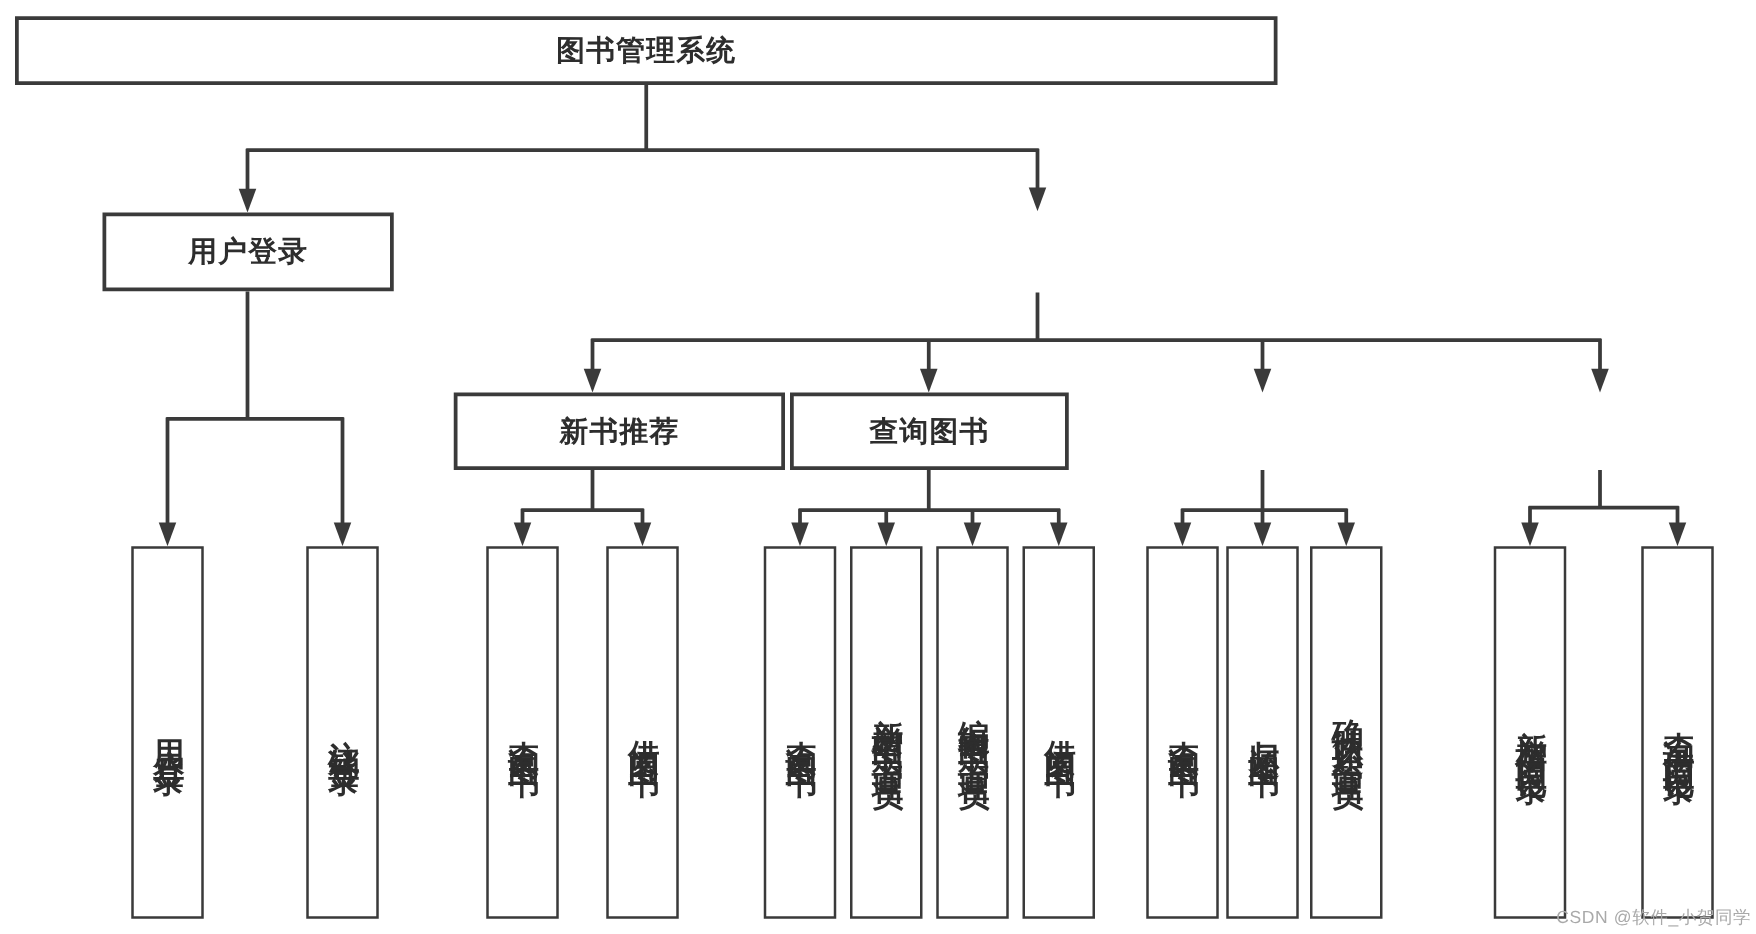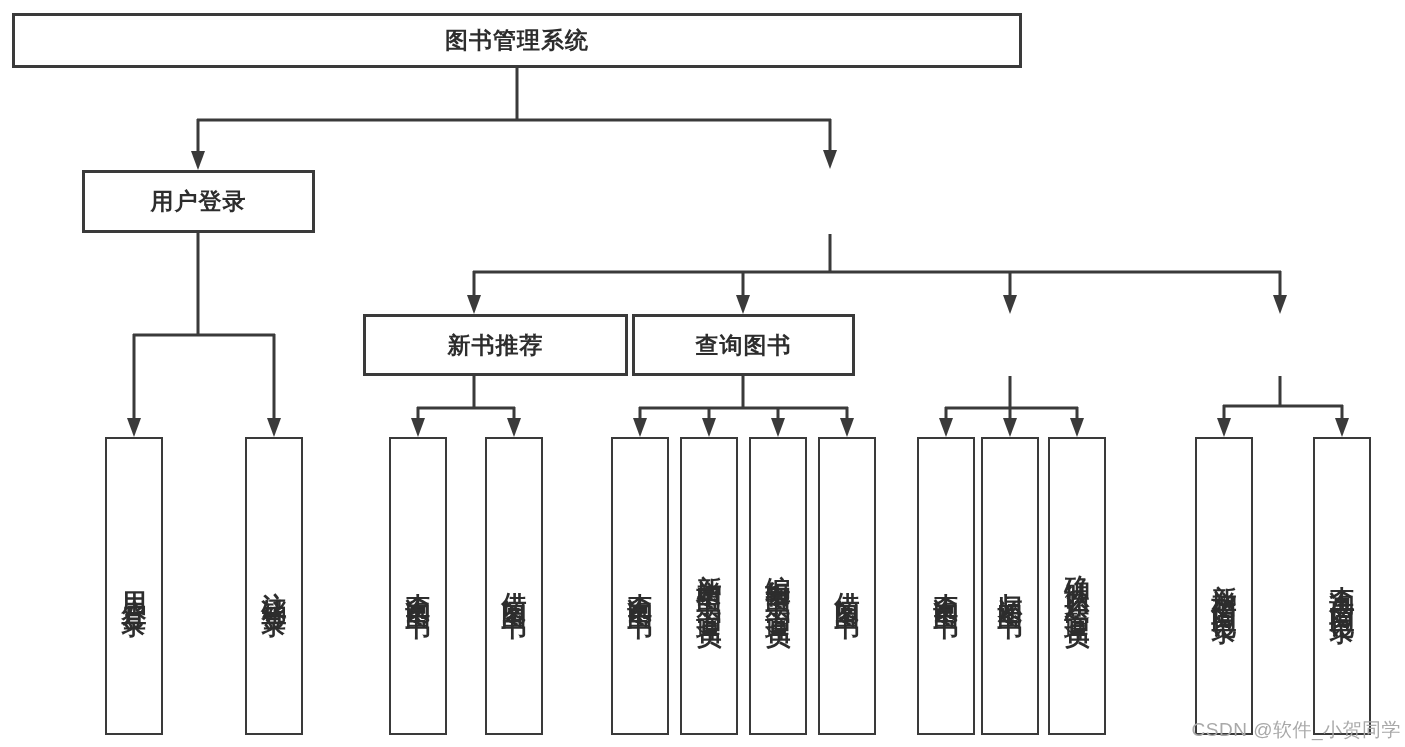--- a/index.html
+++ b/index.html
@@ -38,21 +38,21 @@
     writing-mode:vertical-rl;
     text-orientation:mixed;
     font-size:25px;
     letter-spacing:7px;
     line-height:1;
     white-space:normal;
   }
   .watermark{
     position:absolute;
     right:4px;bottom:4px;
-    font-size:19px;
+    font-size:14px;
     letter-spacing:0.5px;
     color:var(--watermark);
   }
 </style>
 </head>
 <body>
 
 <div class="canvas">
 
   <svg class="connectors" viewBox="0 0 1405 747" xmlns="http://www.w3.org/2000/svg" aria-hidden="true">

